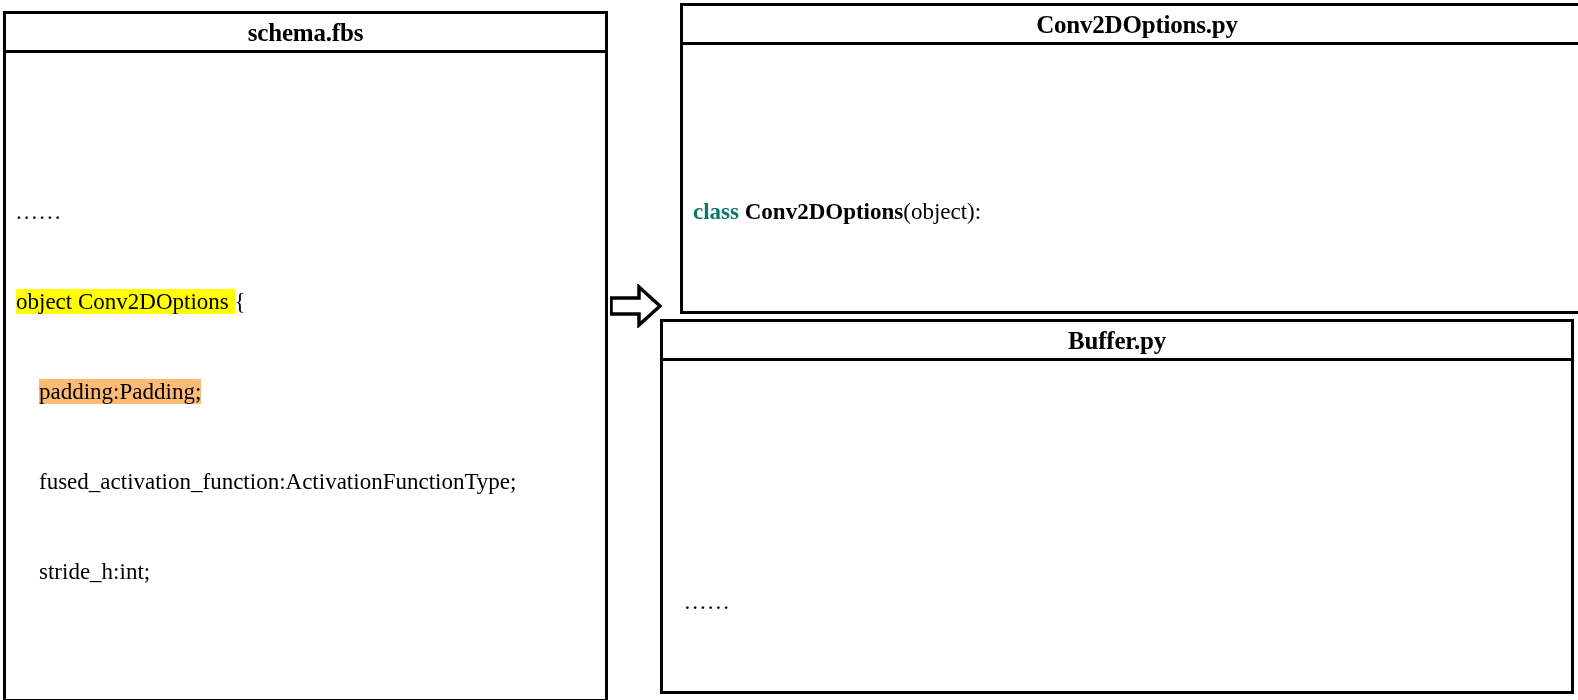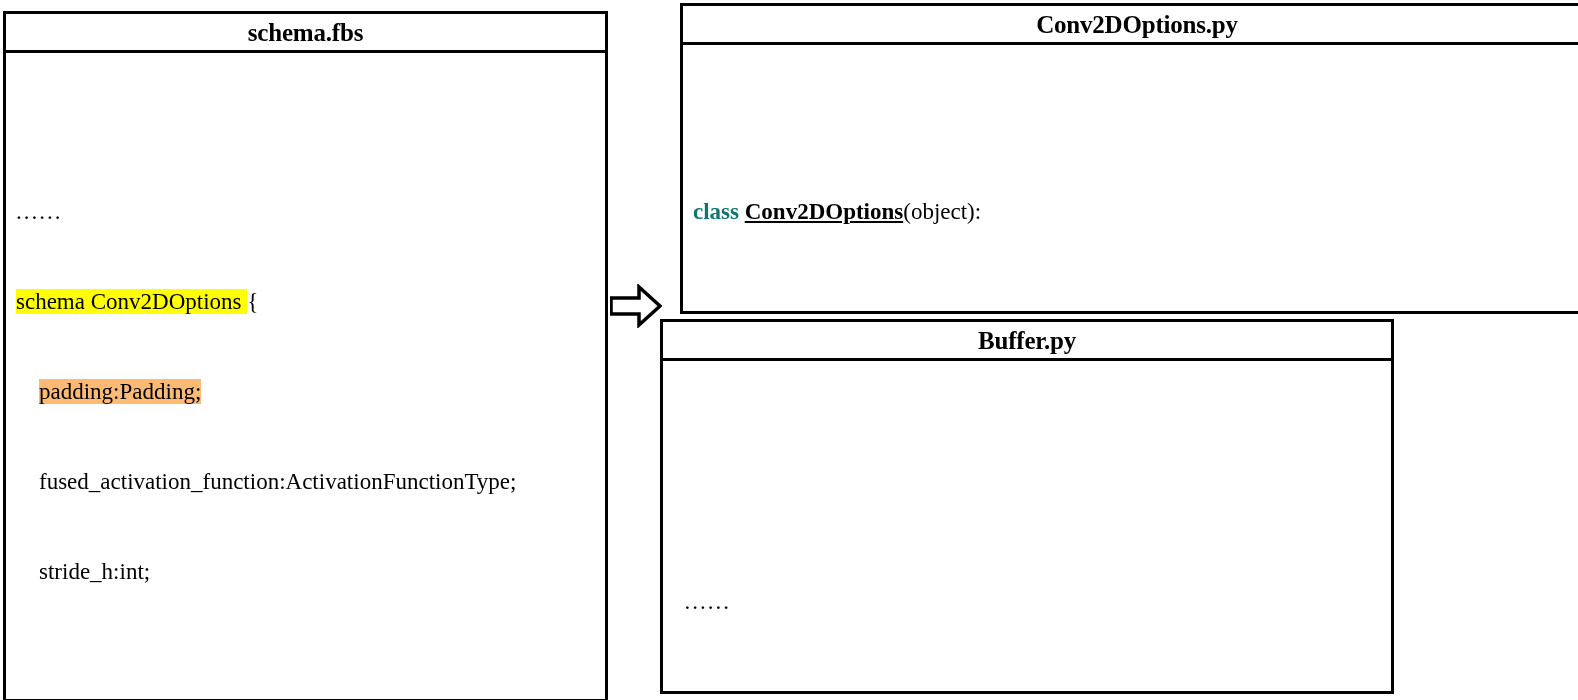--- a/index.html
+++ b/index.html
@@ -67,21 +67,21 @@
   .line {
     white-space: pre;
     padding-left: 10px;
     height: 30px;
     display: block;
   }
   .line.blank { height: 14px; }
   .line.half  { height: 22px; }
 
   .kw      { color: #0f766e; font-weight: bold; }
-  .bold    { font-weight: bold; text-decoration: underline; }
+  .bold    { font-weight: bold; }
   .hl-y    { background: #ffff00; }
   .hl-c    { background: #fdba74; }
   .dots    { letter-spacing: 2px; font-size: 23px; }
 
   
   .arrow-wrap {
     position: absolute;
     left: 610px;
     top: 284px;
     width: 52px;
@@ -94,21 +94,21 @@
 
 <div class="stage">
 
   <div class="panel" style="left:3px; top:11px; width:605px; height:691px;">
     <div class="panel-header">
       <span class="panel-title">schema.fbs</span>
     </div>
     <div class="panel-body code">
       <div class="line blank"></div>
       <div class="line"><span class="dots">......</span></div>
-      <div class="line"><span class="hl-y">schema Conv2DOptions </span><span>{</span></div>
+      <div class="line"><span class="hl-y">object Conv2DOptions </span><span>{</span></div>
       <div class="line">    <span class="hl-c">padding:Padding;</span></div>
       <div class="line">    fused_activation_function:ActivationFunctionType;</div>
       <div class="line">    stride_h:int;</div>
       
       
       
       
       
       
       
@@ -133,21 +133,21 @@
       
       
       
       
       
       
       
     </div>
   </div>
 
-  <div class="panel" style="left:660px; top:319px; width:734px; height:375px;">
+  <div class="panel" style="left:660px; top:319px; width:914px; height:375px;">
     <div class="panel-header">
       <span class="panel-title">Buffer.py</span>
     </div>
     <div class="panel-body code">
       <div class="line half"></div>
       <div class="line blank"></div>
       <div class="line">  <span class="dots">......</span></div>
       
       
       

